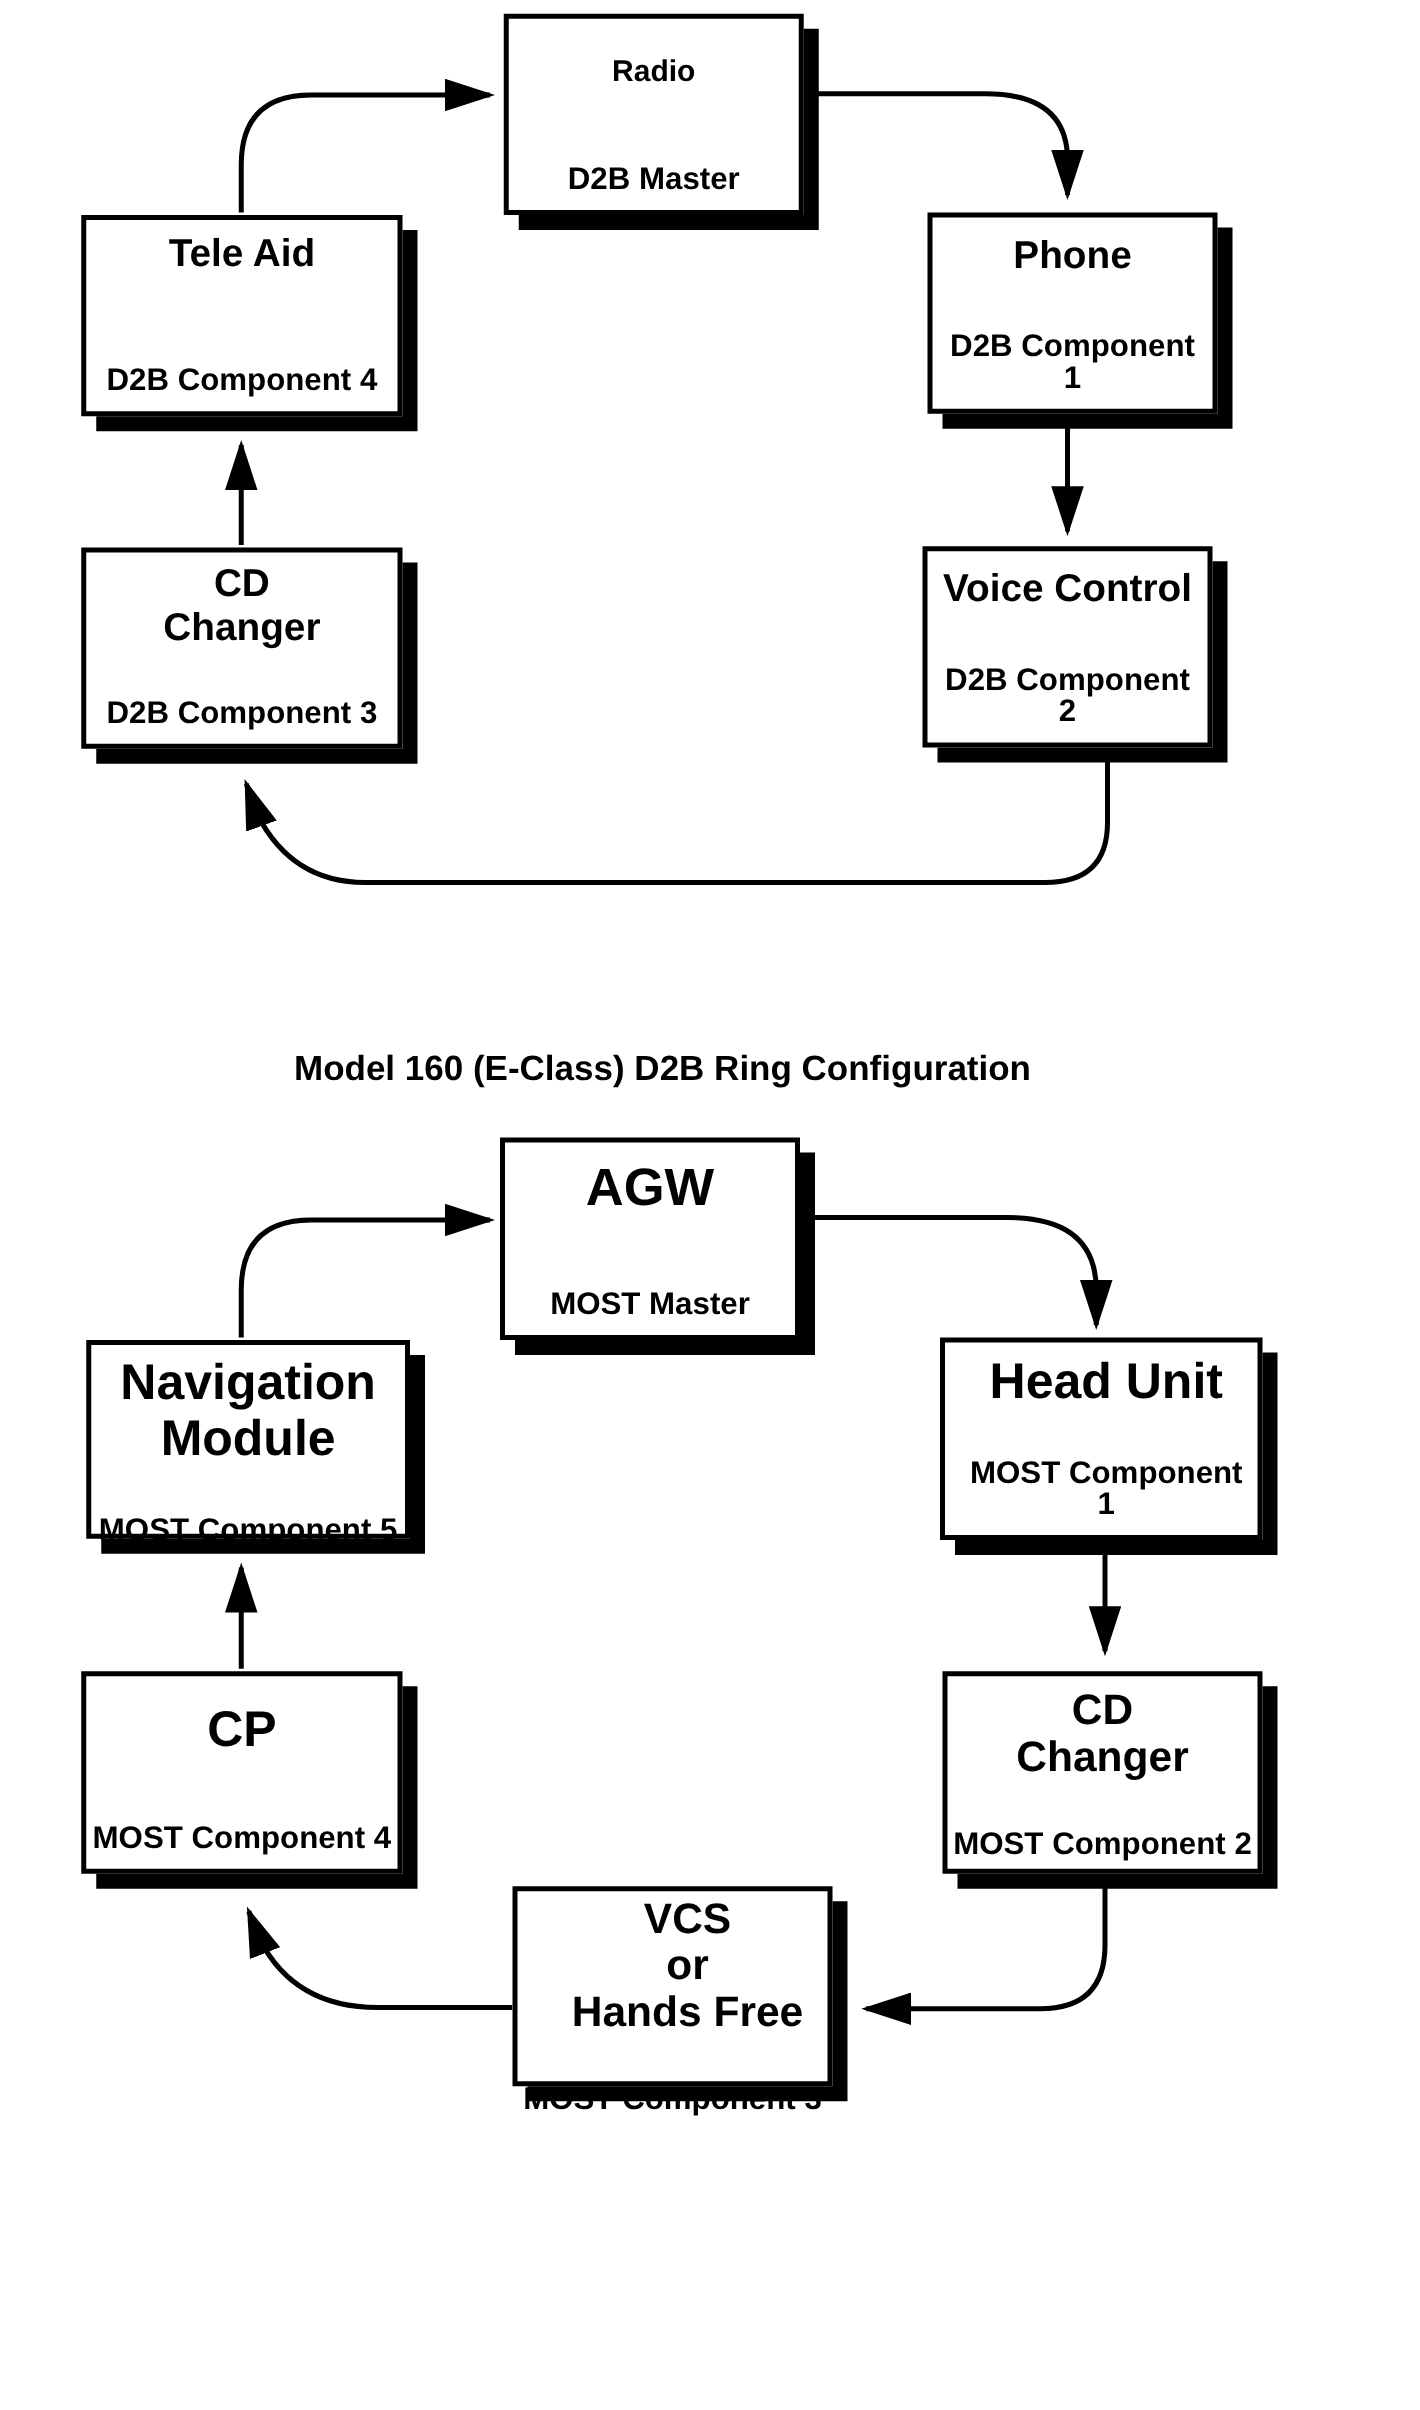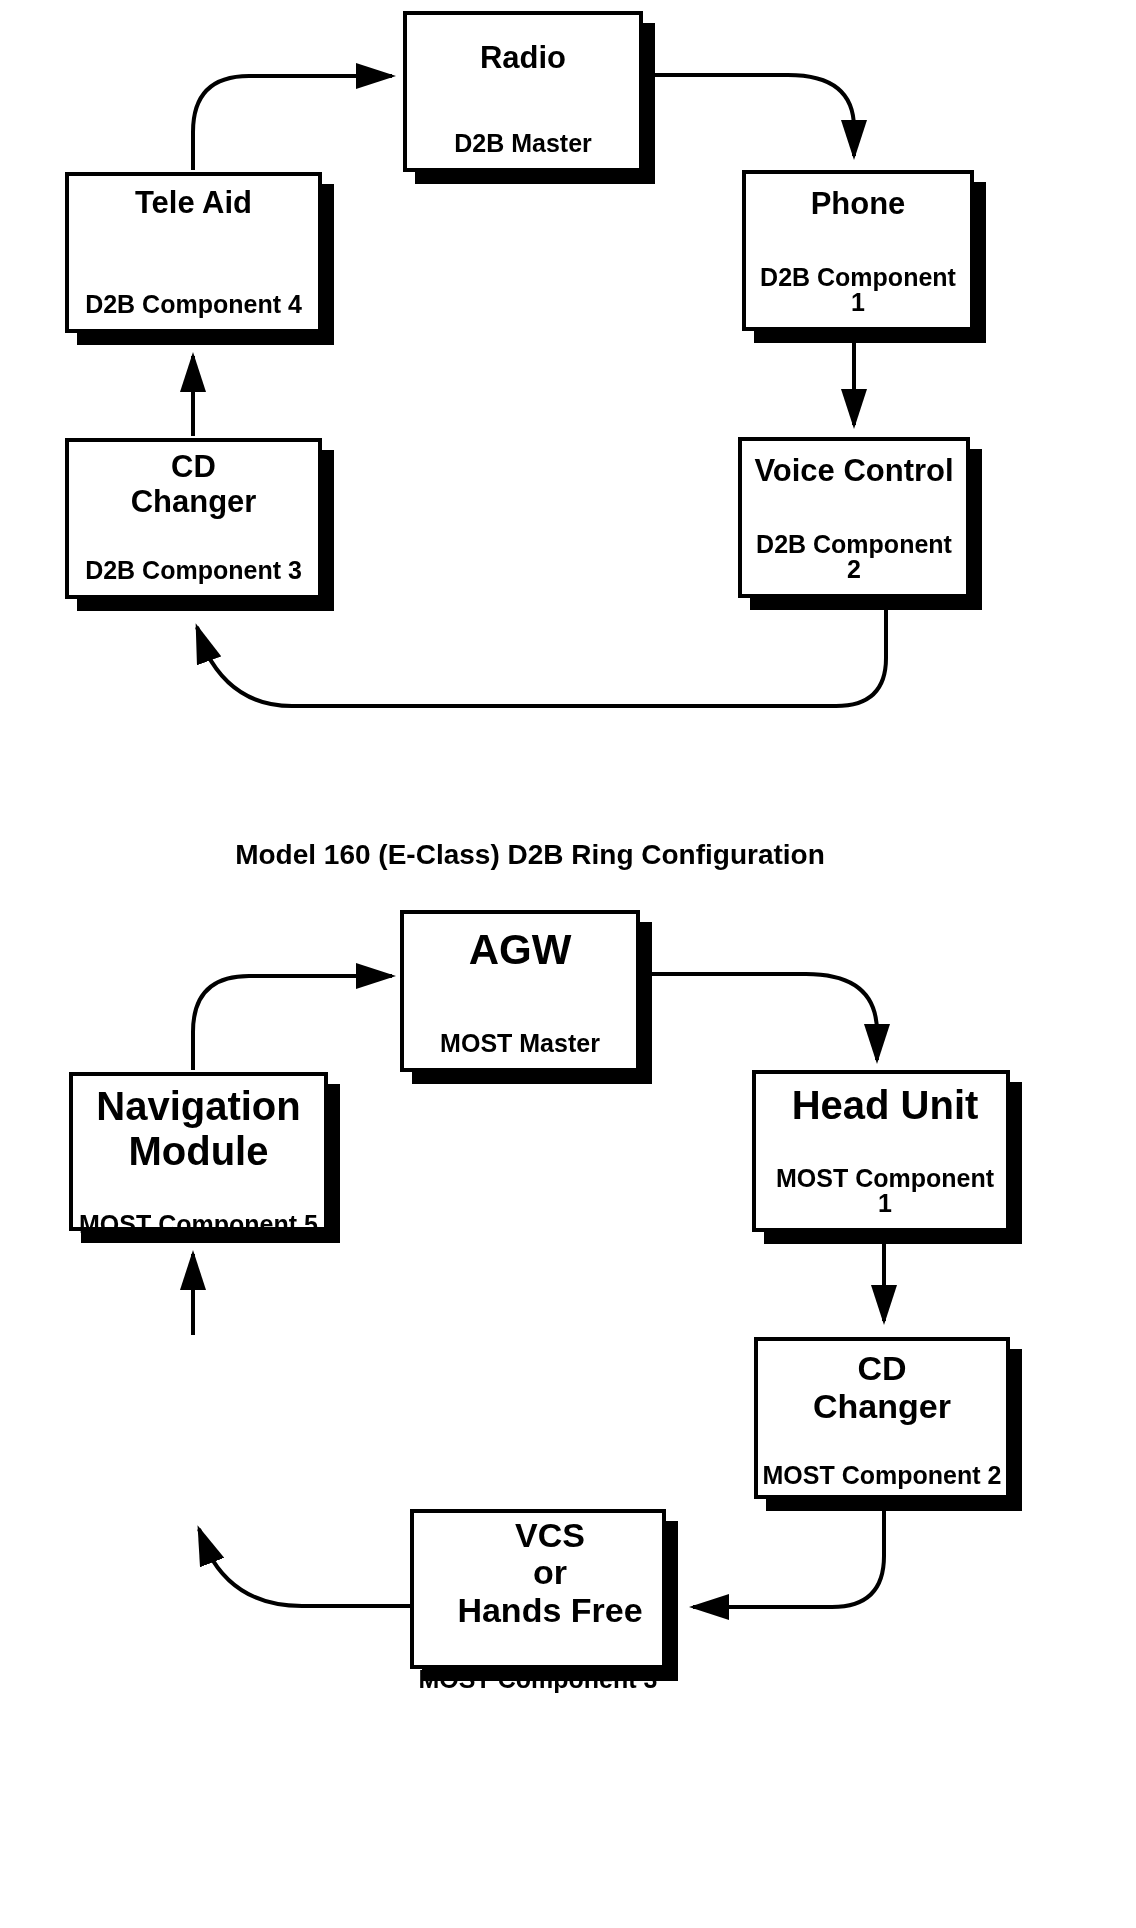--- a/index.html
+++ b/index.html
@@ -17,21 +17,21 @@
   .node-title{
     flex:1;display:flex;align-items:center;justify-content:center;
     font-weight:700;line-height:1.12;white-space:pre-line;
   }
   .node-sub{font-weight:700;font-size:25px;line-height:1;white-space:pre-line;margin-top:38px;}
   .caption{
     position:absolute;z-index:2;left:0;top:838px;width:1060px;text-align:center;
     font-weight:700;font-size:28px;line-height:1.2;
   }
   
-  .pos-radio{left:403px;top:11px;width:240px;height:161px;}   .pos-radio .node-title{font-size:31px;text-align:center;}
+  .pos-radio{left:403px;top:11px;width:240px;height:161px;}   .pos-radio .node-title{font-size:24px;text-align:center;}
   .pos-phone{left:742px;top:170px;width:232px;height:161px;}  .pos-phone .node-title{font-size:31px;}
   .pos-voice{left:738px;top:437px;width:232px;height:161px;}  .pos-voice .node-title{font-size:31px;}
   .pos-cdc1{left:65px;top:438px;width:257px;height:161px;}    .pos-cdc1 .node-title{font-size:31px;}
   .pos-tele{left:65px;top:172px;width:257px;height:161px;gap:32px;}    .pos-tele .node-title{font-size:31px;}
   .pos-agw{left:400px;top:910px;width:240px;height:162px;gap:16px;}    .pos-agw .node-title{font-size:42px;}
   .pos-head{left:752px;top:1070px;width:258px;height:162px;padding-left:12px;}  .pos-head .node-title{font-size:40px;}
   .pos-cdc2{left:754px;top:1337px;width:256px;height:162px;}  .pos-cdc2 .node-title{font-size:34px;}
   .pos-vcs{left:410px;top:1509px;width:256px;height:160px;padding-top:4px;padding-bottom:8px;}
   .pos-vcs .node-title{font-size:34px;line-height:1.1;margin-left:24px;}
   .pos-cp{left:65px;top:1337px;width:257px;height:162px;}     .pos-cp .node-title{font-size:40px;}
@@ -110,20 +110,24 @@
     <div class="node-sub">MOST Component 2</div>
   </div>
 
   <div class="node pos-vcs">
     <div class="node-title">VCS
 or
 Hands Free</div>
     <div class="node-sub">MOST Component 3</div>
   </div>
 
+  <div class="node pos-cp">
+    <div class="node-title">CP</div>
+    <div class="node-sub">MOST Component 4</div>
+  </div>
 
   <div class="node pos-nav">
     <div class="node-title">Navigation
 Module</div>
     <div class="node-sub">MOST Component 5</div>
   </div>
 
 </div>
 
 </body></html>

